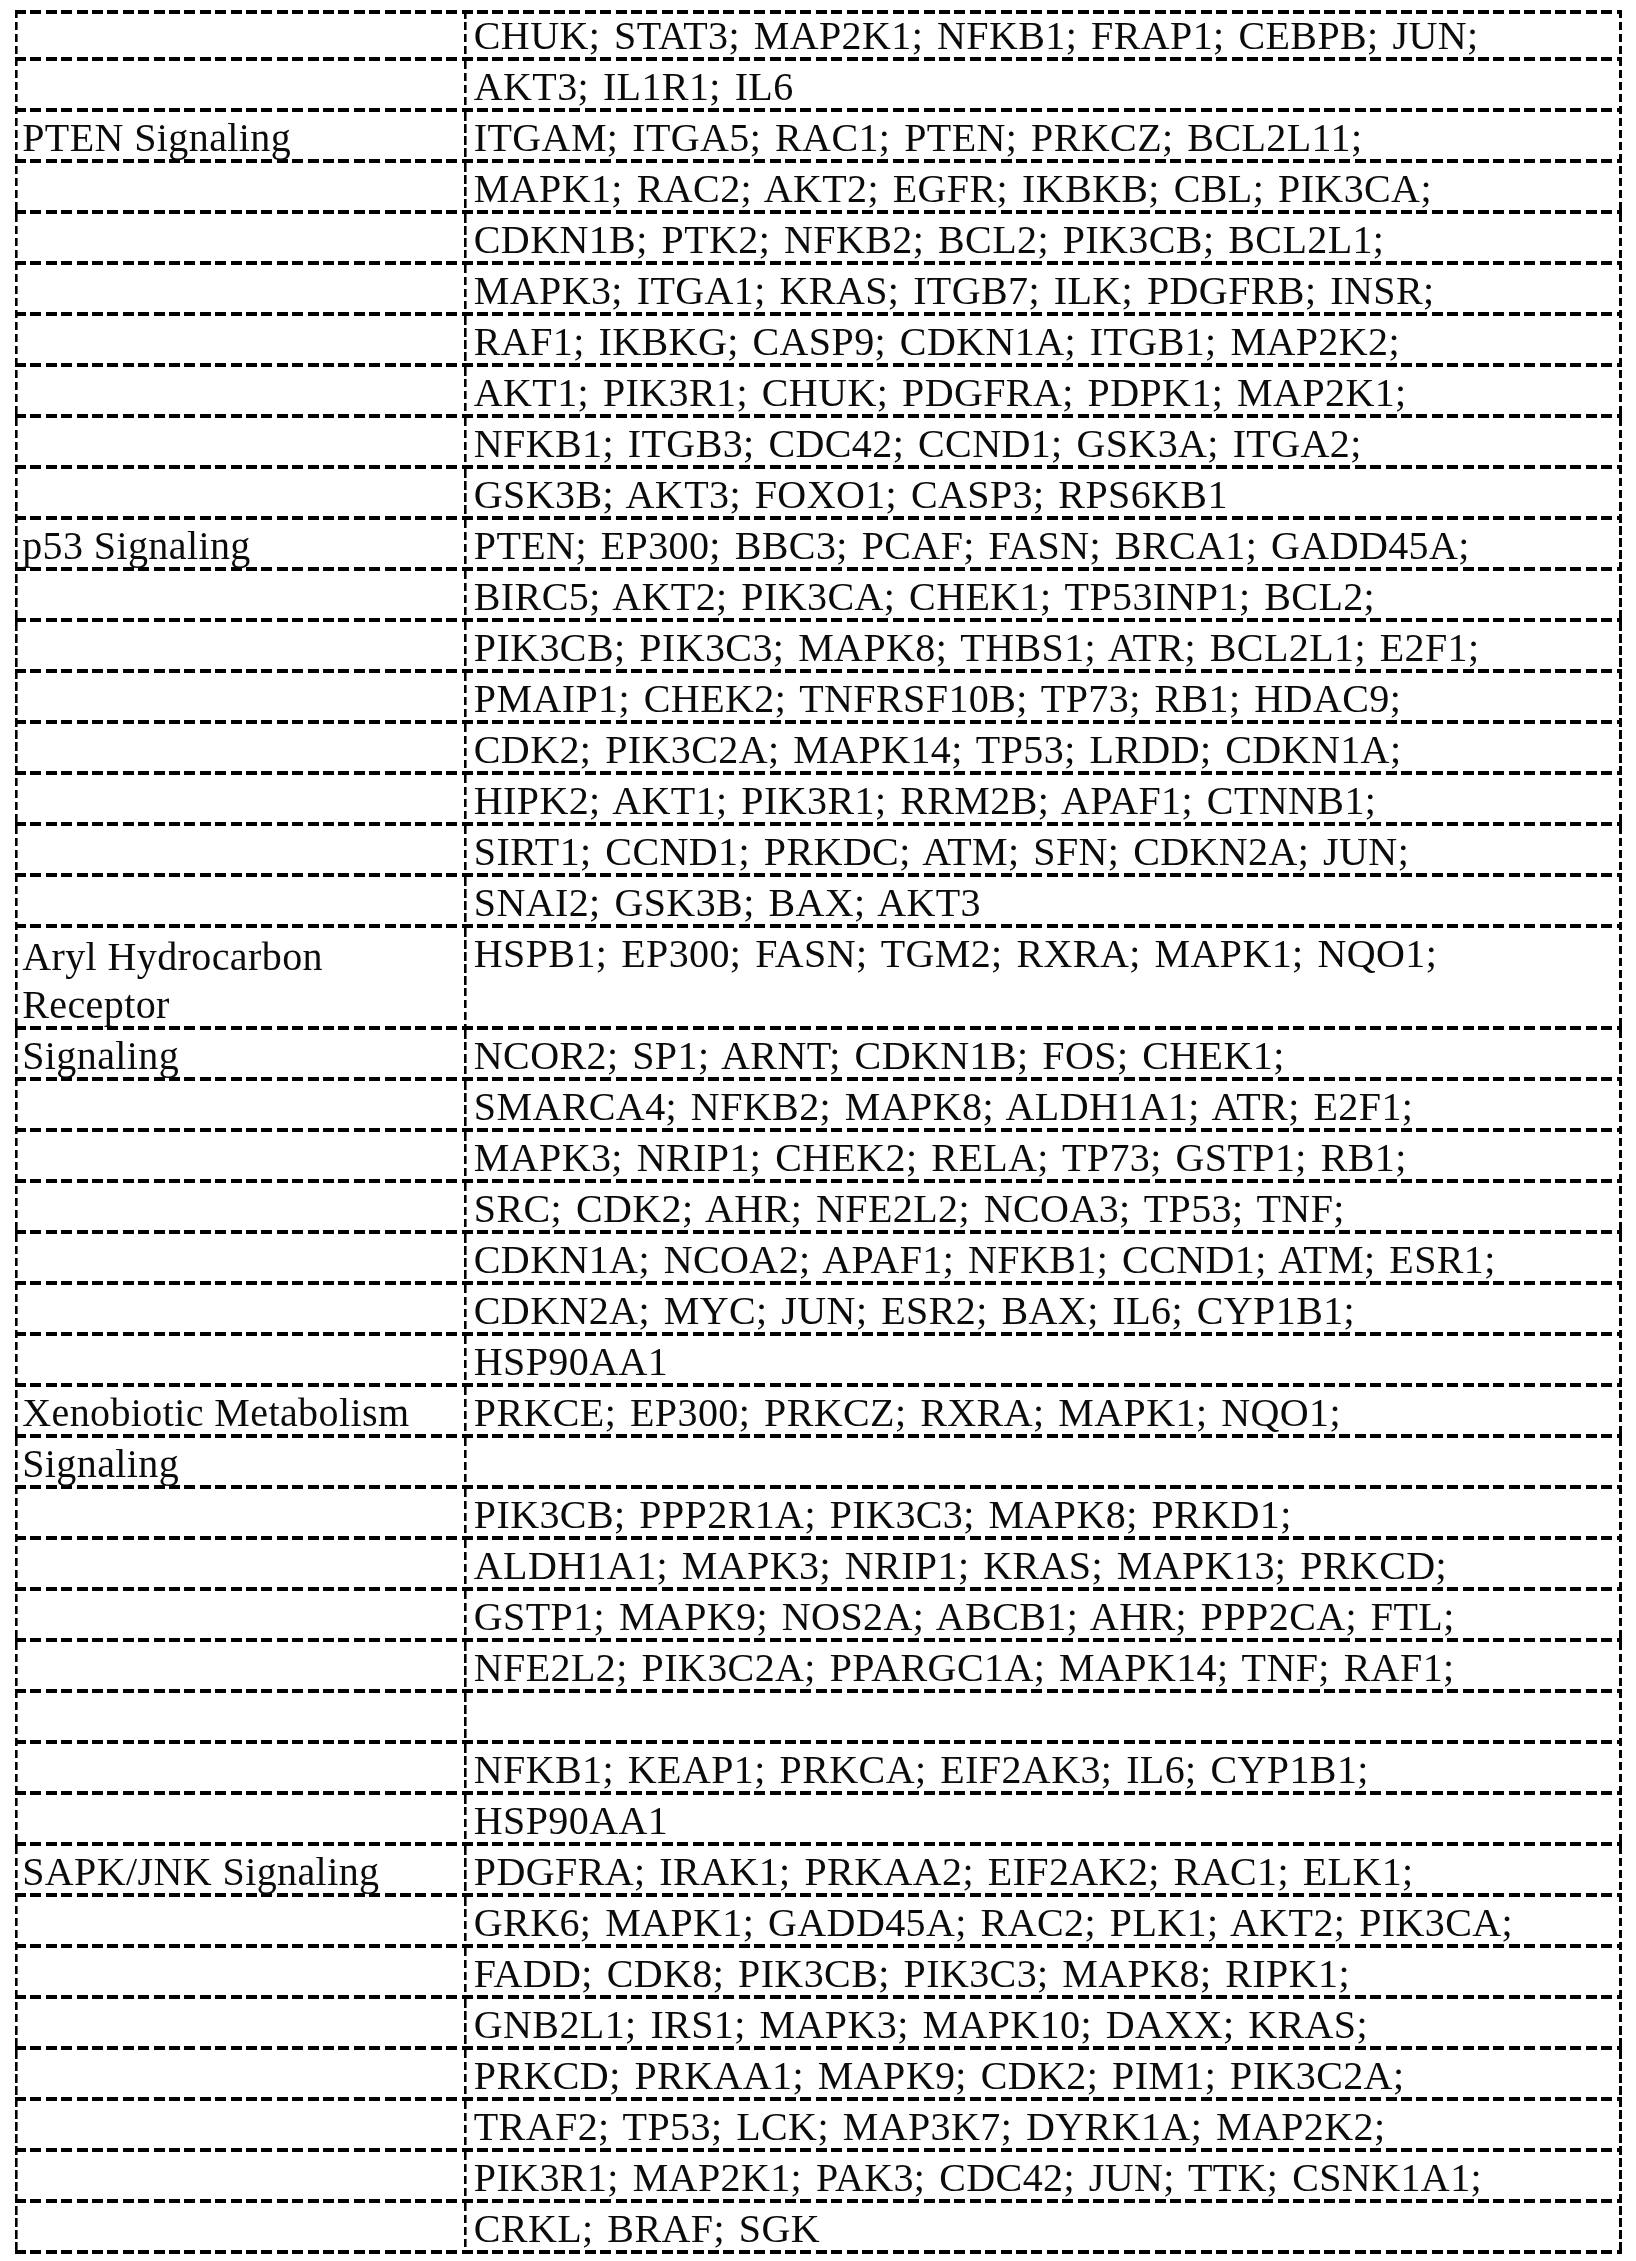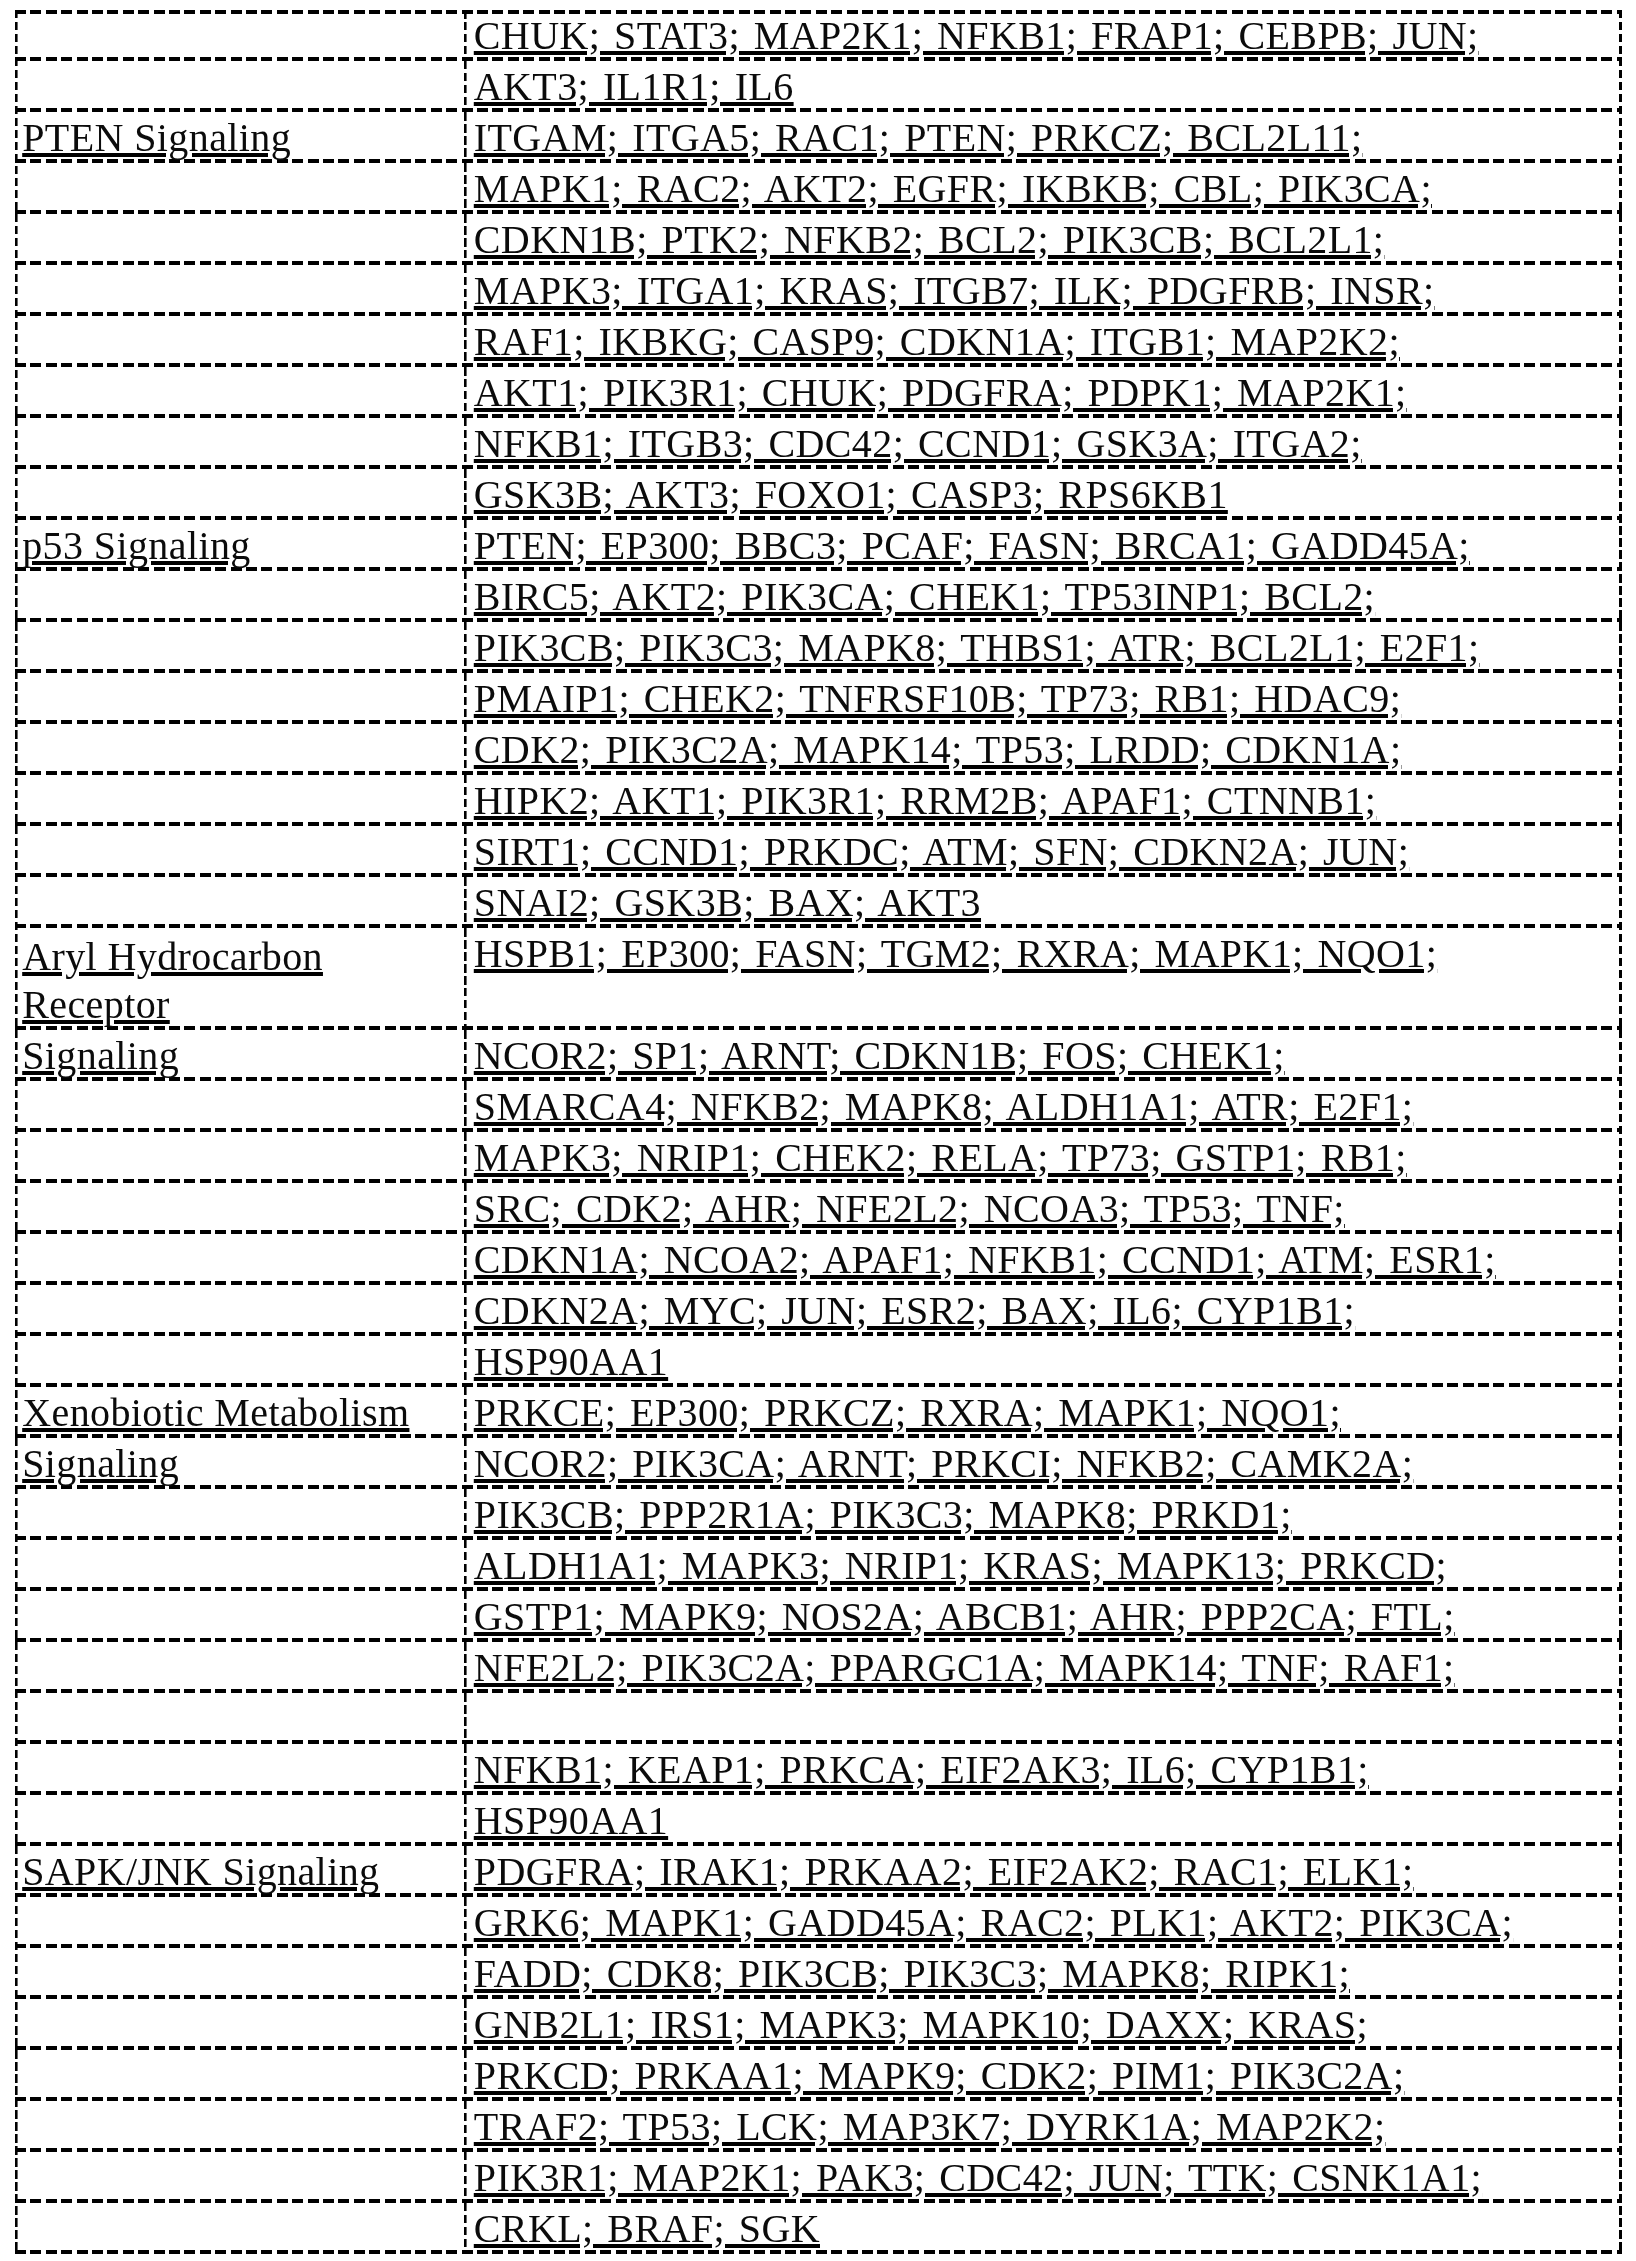--- a/index.html
+++ b/index.html
@@ -26,21 +26,20 @@
       repeating-linear-gradient(to bottom, #000 0 8.5px, transparent 8.5px 12px) right top / 3.4px 100% no-repeat;
   }
   
   .row {
     position: relative;
     display: flex;
     height: 51px;
     background:
       repeating-linear-gradient(to right, #000 0 11px, transparent 11px 15.4px) left bottom / 100% 4.3px no-repeat,
       repeating-linear-gradient(to bottom, #000 0 8.5px, transparent 8.5px 12px) 449px 0 / 2.6px 100% no-repeat;
-    text-decoration: underline;
   }
   .row.tall {
     height: 102px;
   }
   .cell {
     font-family: "Liberation Serif", "DejaVu Serif", serif;
     font-size: 40px;
     color: #0b0b0b;
     display: flex;
     align-items: center;
@@ -210,21 +209,20 @@
     <div class="cell genes">HSP90AA1</div>
   </div>
 
   <div class="row">
     <div class="cell pathway">Xenobiotic Metabolism</div>
     <div class="cell genes">PRKCE; EP300; PRKCZ; RXRA; MAPK1; NQO1;</div>
   </div>
 
   <div class="row">
     <div class="cell pathway">Signaling</div>
-    <div class="cell genes">NCOR2; PIK3CA; ARNT; PRKCI; NFKB2; CAMK2A;</div>
   </div>
 
   <div class="row">
     <div class="cell pathway"></div>
     <div class="cell genes">PIK3CB; PPP2R1A; PIK3C3; MAPK8; PRKD1;</div>
   </div>
 
   <div class="row">
     <div class="cell pathway"></div>
     <div class="cell genes">ALDH1A1; MAPK3; NRIP1; KRAS; MAPK13; PRKCD;</div>

